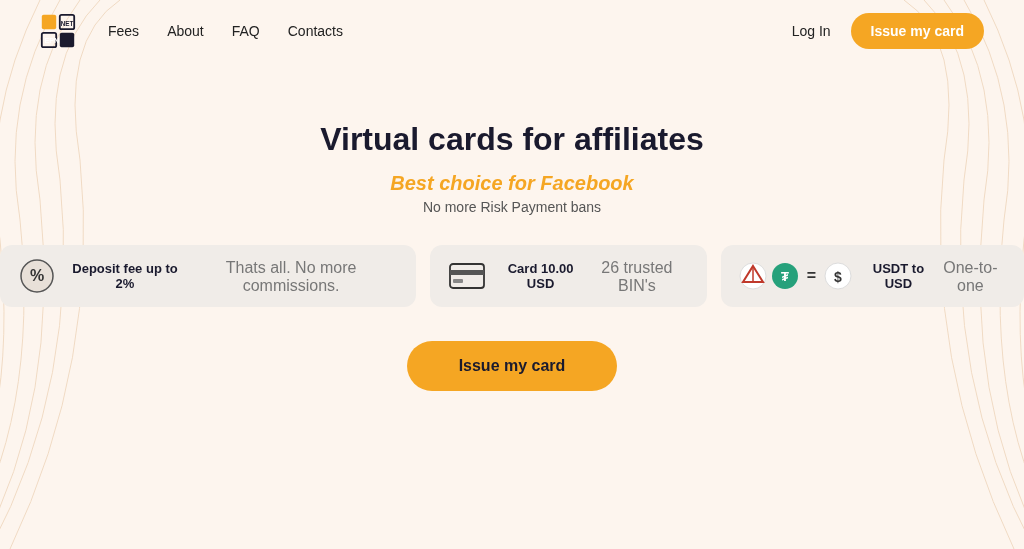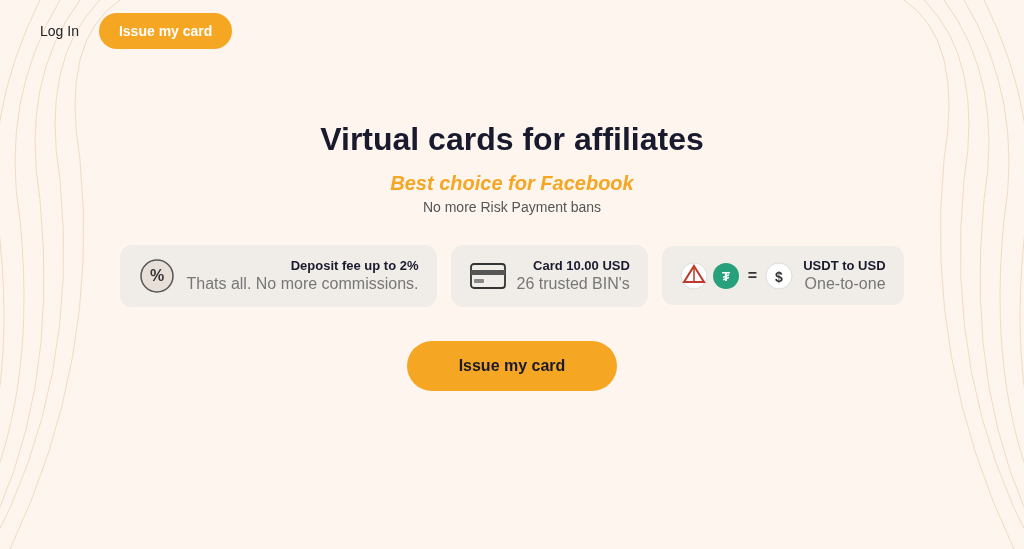--- a/index.html
+++ b/index.html
@@ -137,22 +137,22 @@
       width: 38px;
       height: 38px;
       display: flex;
       align-items: center;
       justify-content: center;
       flex-shrink: 0;
     }
 
     .pill-text {
       display: flex;
-      flex-direction: column;
-      align-items: flex-end;
+      flex-direction: row;
+      align-items: center;
     }
 
     .pill-title {
       font-size: 13px;
       font-weight: 700;
       color: #1a1a2e;
     }
 
     .pill-desc {
       font-size: 16px;
@@ -209,20 +209,40 @@
   <g stroke="#e8c9a8" stroke-width="1" fill="none" opacity="0.6">
     <path d="M1044,549 Q964,400 984,200 Q1004,80 944,0"></path>
     <path d="M1064,549 Q984,420 1004,220 Q1024,100 964,0"></path>
     <path d="M1084,549 Q1004,440 1024,240 Q1044,120 984,0"></path>
     <path d="M1034,549 Q944,380 964,180 Q984,60 924,0"></path>
     <path d="M1014,549 Q924,360 944,160 Q964,40 904,0"></path>
   </g>
 </svg>
 
 <nav class="navbar">
+  <div class="navbar-left">
+
+    <div class="logo">
+      <svg class="logo-icon" viewBox="0 0 40 40" xmlns="http://www.w3.org/2000/svg">
+        <rect x="2" y="2" width="16" height="16" rx="2" fill="#f5a623"></rect>
+        <rect x="22" y="2" width="16" height="16" rx="2" fill="none" stroke="#1a1a2e" stroke-width="2"></rect>
+        <rect x="2" y="22" width="16" height="16" rx="2" fill="none" stroke="#1a1a2e" stroke-width="2"></rect>
+        <rect x="22" y="22" width="16" height="16" rx="2" fill="#1a1a2e"></rect>
+        <text x="5" y="33" font-size="8" fill="#fff" font-weight="bold">EPN</text>
+        <text x="23" y="14" font-size="7" fill="#1a1a2e" font-weight="bold">NET</text>
+      </svg>
+    </div>
+
+    <ul class="nav-links">
+      <li><a>Fees</a></li>
+      <li><a>About</a></li>
+      <li><a>FAQ</a></li>
+      <li><a>Contacts</a></li>
+    </ul>
+  </div>
   <div class="navbar-right">
     <button class="login-btn">Log In</button>
     <button class="issue-card-btn-nav">Issue my card</button>
   </div>
 </nav>
 
 <section class="hero">
   <h1 class="hero-title">
     <span>Virtual cards for affiliates</span><br>
   </h1>

